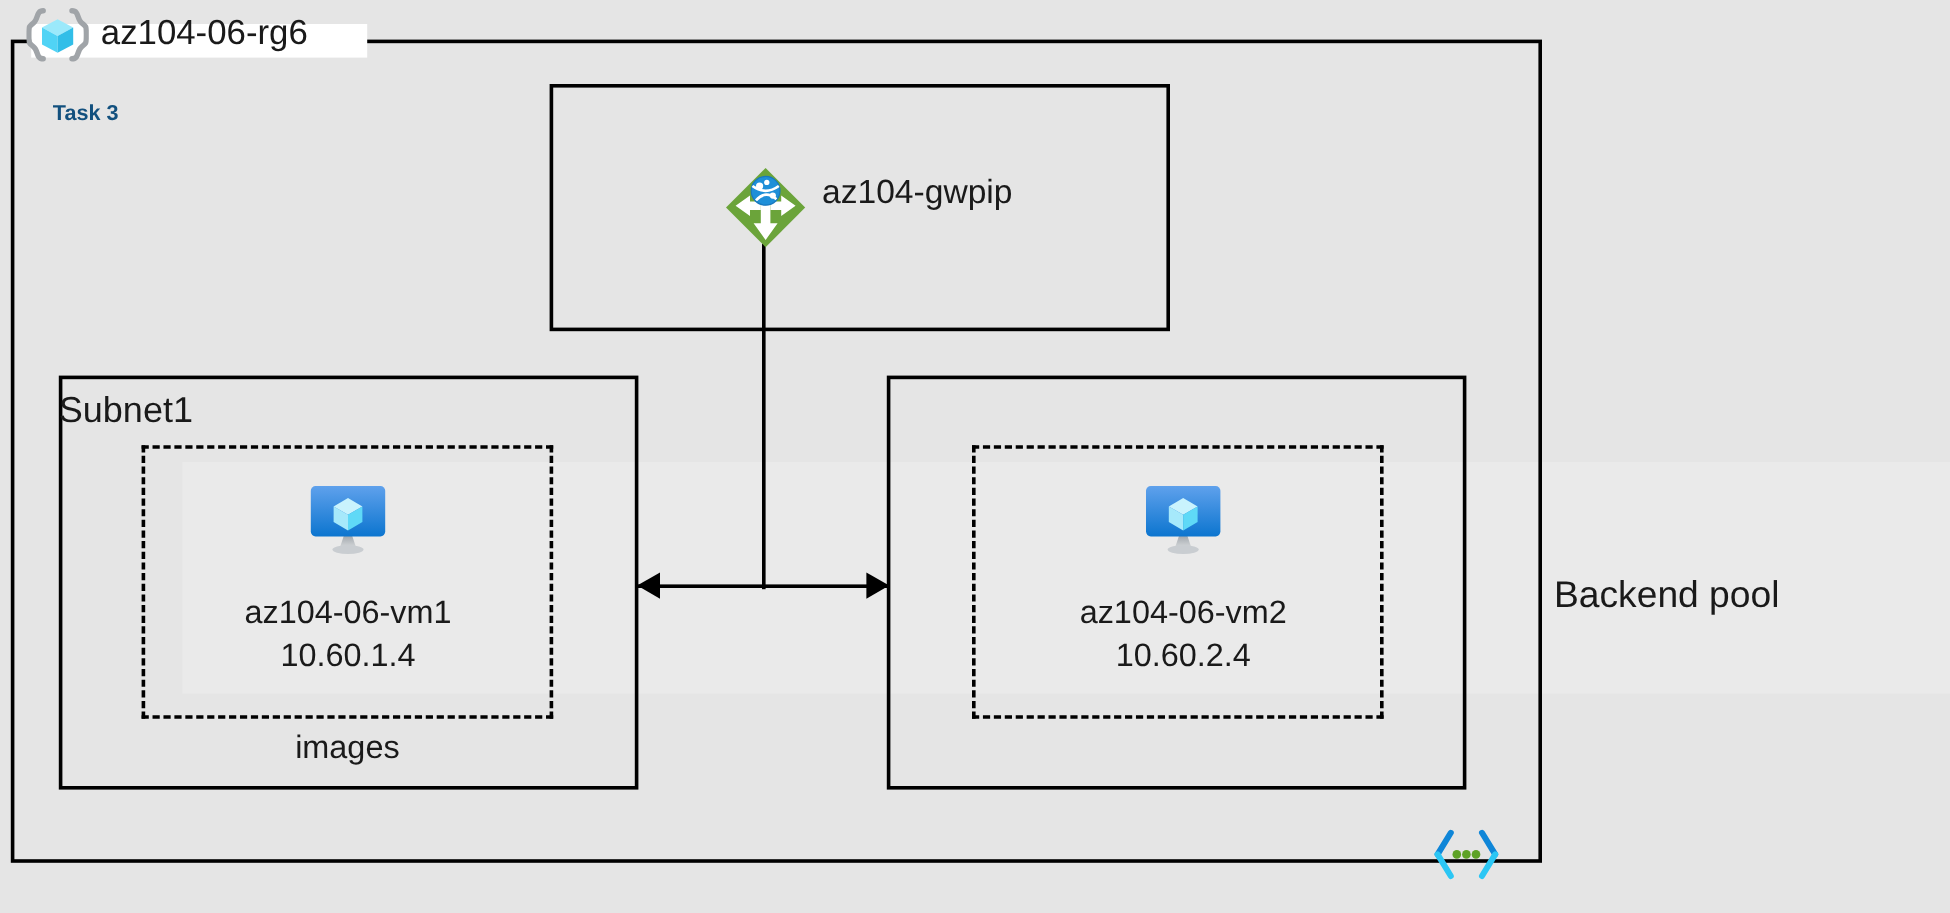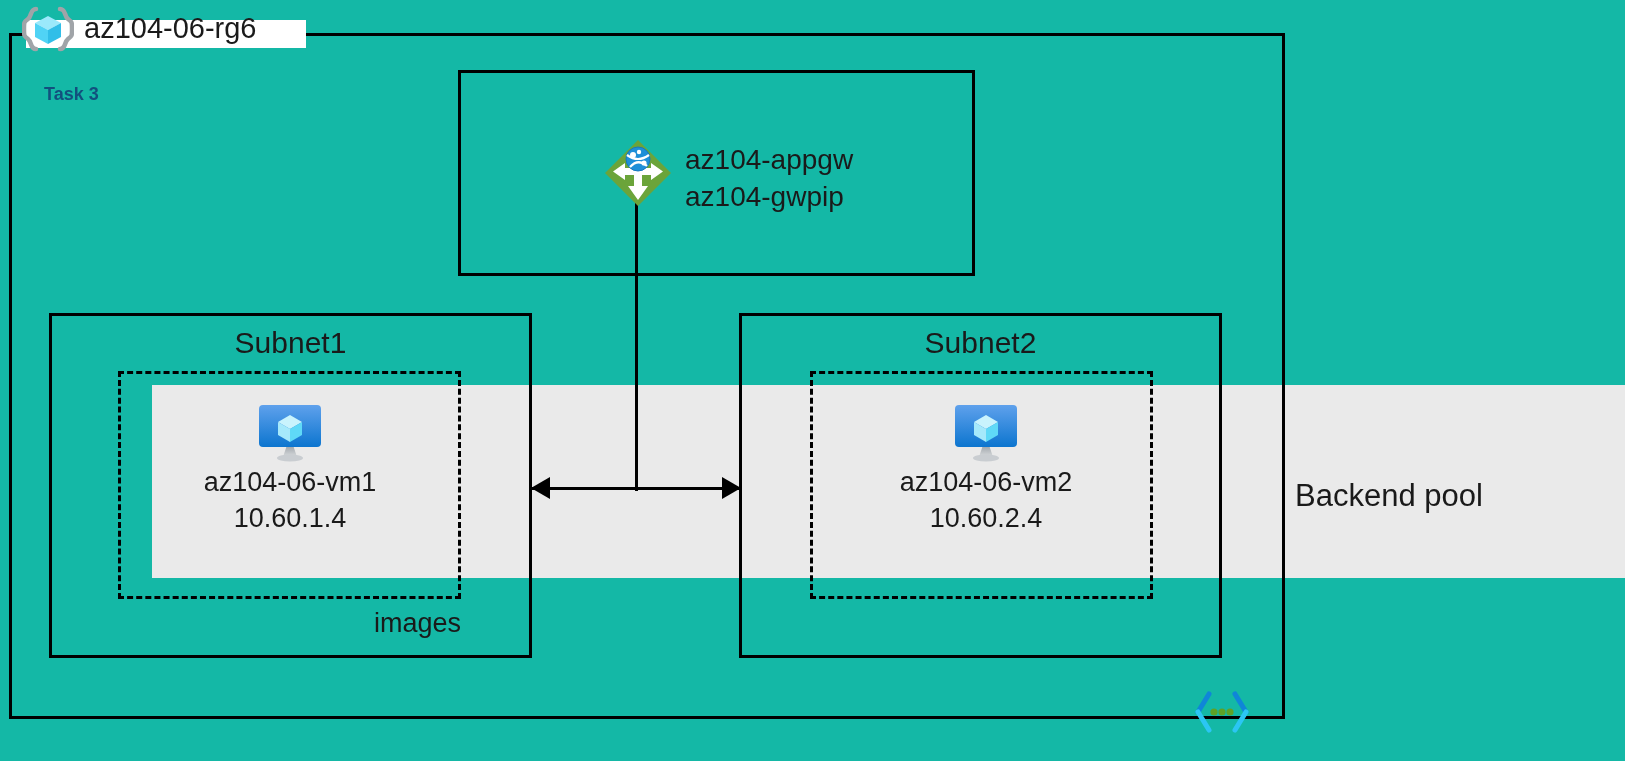--- a/index.html
+++ b/index.html
@@ -8,21 +8,21 @@
     width: 1625px;
     height: 761px;
     background: #ffffff;
     font-family: "Liberation Sans", sans-serif;
     overflow: hidden;
   }
   #canvas {
     position: relative;
     width: 1625px;
     height: 761px;
-    background: #14b8a6;
+    background: #e5e5e5;
   }
 
   
   .backend-band {
     position: absolute;
     left: 152px;
     top: 385px;
     width: 1473px;
     height: 193px;
     background: #EAEAEA;
@@ -108,21 +108,20 @@
     font-size: 30px;
     color: #1a1a1a;
     white-space: nowrap;
     z-index: 6;
   }
   .subnet-title-center {
     position: absolute;
     top: 326px;
     font-size: 30px;
     color: #1a1a1a;
-    text-align: center;
     z-index: 6;
   }
   #subnet1-title { left: 49px; width: 483px; }
   #subnet2-title { left: 739px; width: 483px; }
 
   
   .dashed-box {
     position: absolute;
     top: 371px;
     width: 343px;
@@ -144,34 +143,34 @@
   #vm1-block { left: 170px; top: 399px; }
   #vm2-block { left: 866px; top: 399px; }
 
   .vm-icon {
     width: 74px;
     height: 66px;
     margin: 0 auto;
     display: block;
   }
   .vm-text {
-    margin-top: 0;
+    margin-top: 28px;
     font-size: 27px;
     line-height: 1.32;
     color: #1a1a1a;
     white-space: nowrap;
   }
 
   
   .storage-label {
     position: absolute;
     top: 608px;
     font-size: 27px;
     color: #1a1a1a;
-    text-align: right;
+    text-align: center;
     z-index: 6;
   }
   #images-label { left: 118px; width: 343px; }
   #videos-label { left: 810px; width: 343px; }
 
   
   .appgw-icon {
     position: absolute;
     left: 603px;
     top: 138px;
@@ -281,21 +280,20 @@
       <circle cx="35" cy="21" r="12" fill="none" stroke="#1878BE" stroke-width="1"></circle>
       <path d="M24 17 Q35 25, 46 17" fill="none" stroke="#ffffff" stroke-width="2.2"></path>
       <path d="M27 29 Q35 20, 44 28" fill="none" stroke="#ffffff" stroke-width="2.2"></path>
       <circle cx="30" cy="17" r="3" fill="#ffffff"></circle>
       <circle cx="41" cy="25" r="2.6" fill="#ffffff"></circle>
       <circle cx="36" cy="14" r="2.2" fill="#ffffff"></circle>
     </svg>
   </div>
 
   <div class="appgw-text">
-    <div>az104-appgw</div>
     <div>az104-gwpip</div>
   </div>
 
   <div class="conn-vertical"></div>
   <div class="conn-horizontal"></div>
   <div class="arrowhead" id="arrow-left"></div>
   <div class="arrowhead" id="arrow-right"></div>
 
   <div class="subnet-box" id="subnet1-box"></div>
   <div class="subnet-title-center" id="subnet1-title">Subnet1</div>
@@ -324,21 +322,20 @@
     </div>
     <div class="vm-text">
       <div>az104-06-vm1</div>
       <div>10.60.1.4</div>
     </div>
   </div>
 
   <div class="storage-label" id="images-label">images</div>
 
   <div class="subnet-box" id="subnet2-box"></div>
-  <div class="subnet-title-center" id="subnet2-title">Subnet2</div>
   <div class="dashed-box" id="dashed2"></div>
 
   <div class="vm-block" id="vm2-block">
     <div class="vm-icon">
       <svg viewBox="0 0 74 66" width="74" height="66" xmlns="http://www.w3.org/2000/svg">
         <defs>
           <linearGradient id="vmg2" x1="0" y1="0" x2="0" y2="1">
             <stop offset="0%" stop-color="#5FA1EC"></stop>
             <stop offset="100%" stop-color="#0C75CF"></stop>
           </linearGradient>

